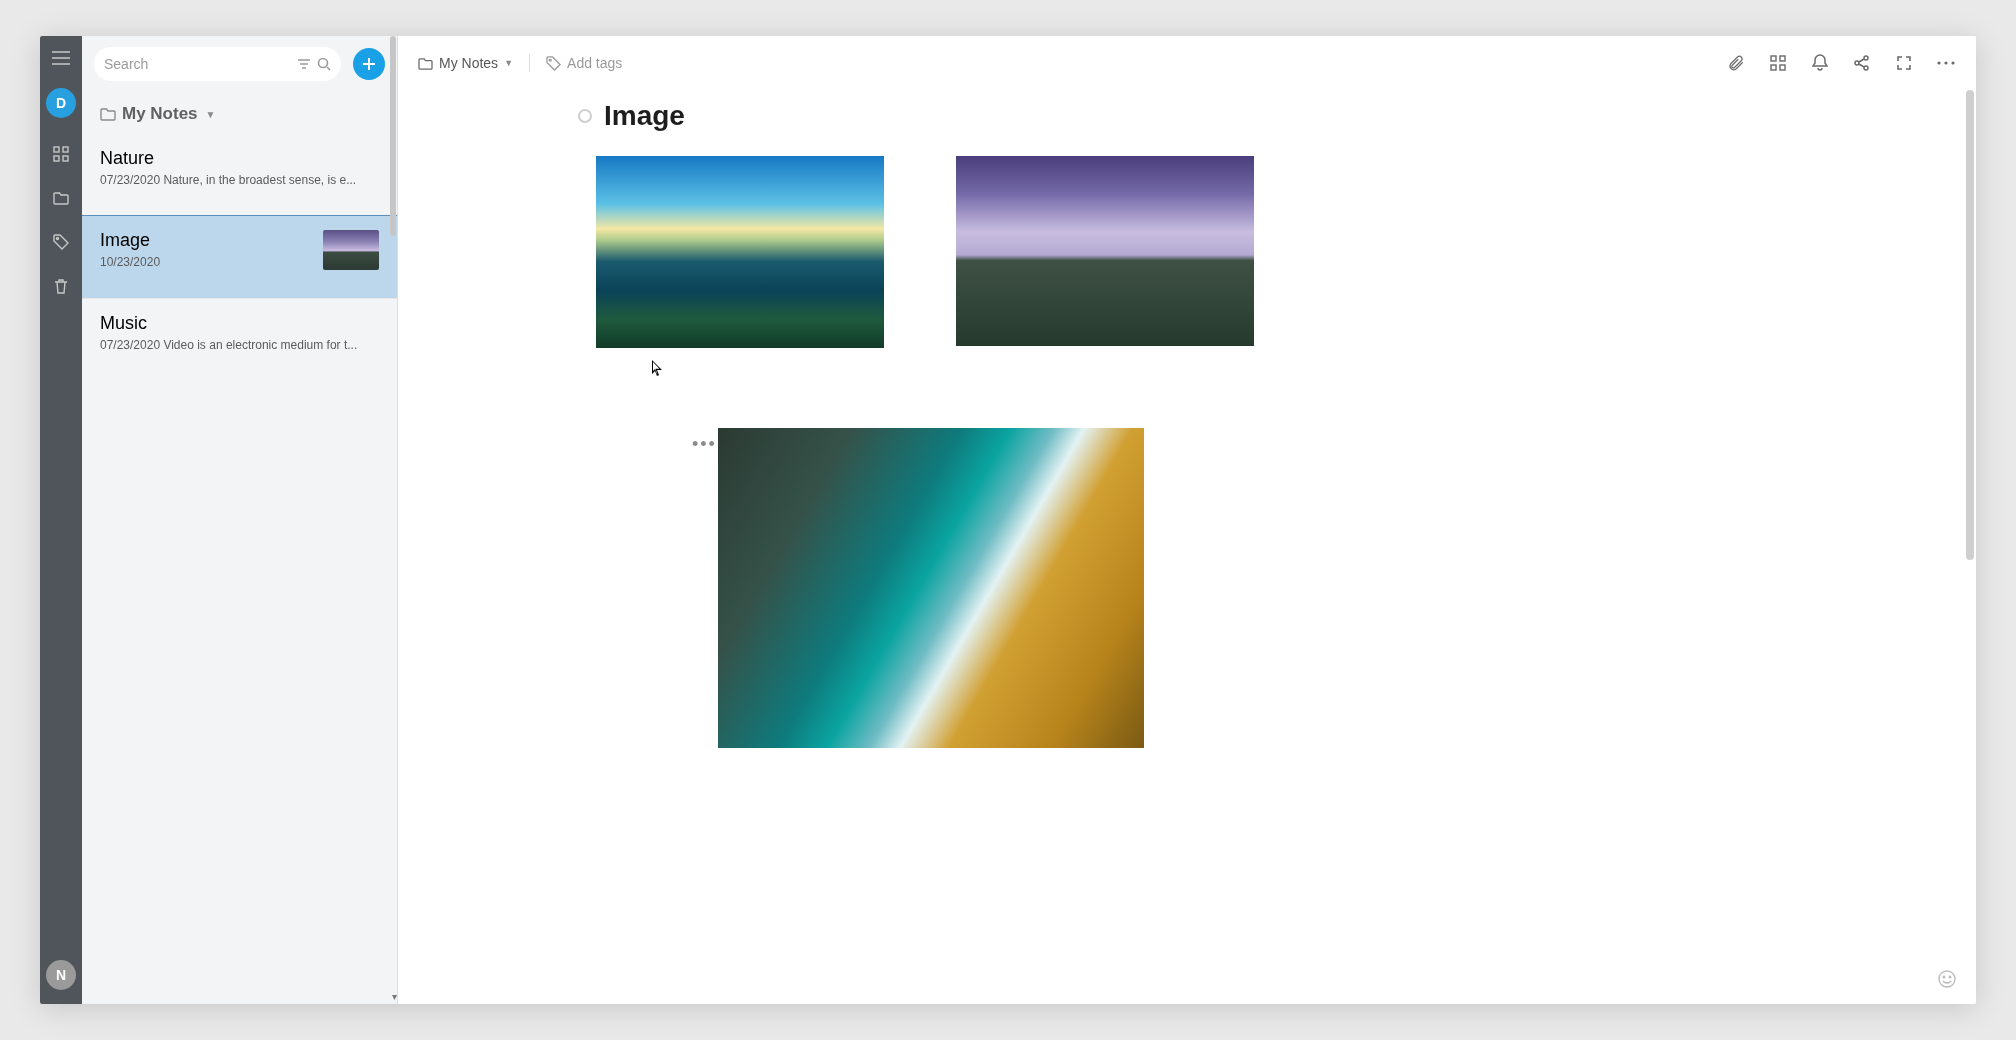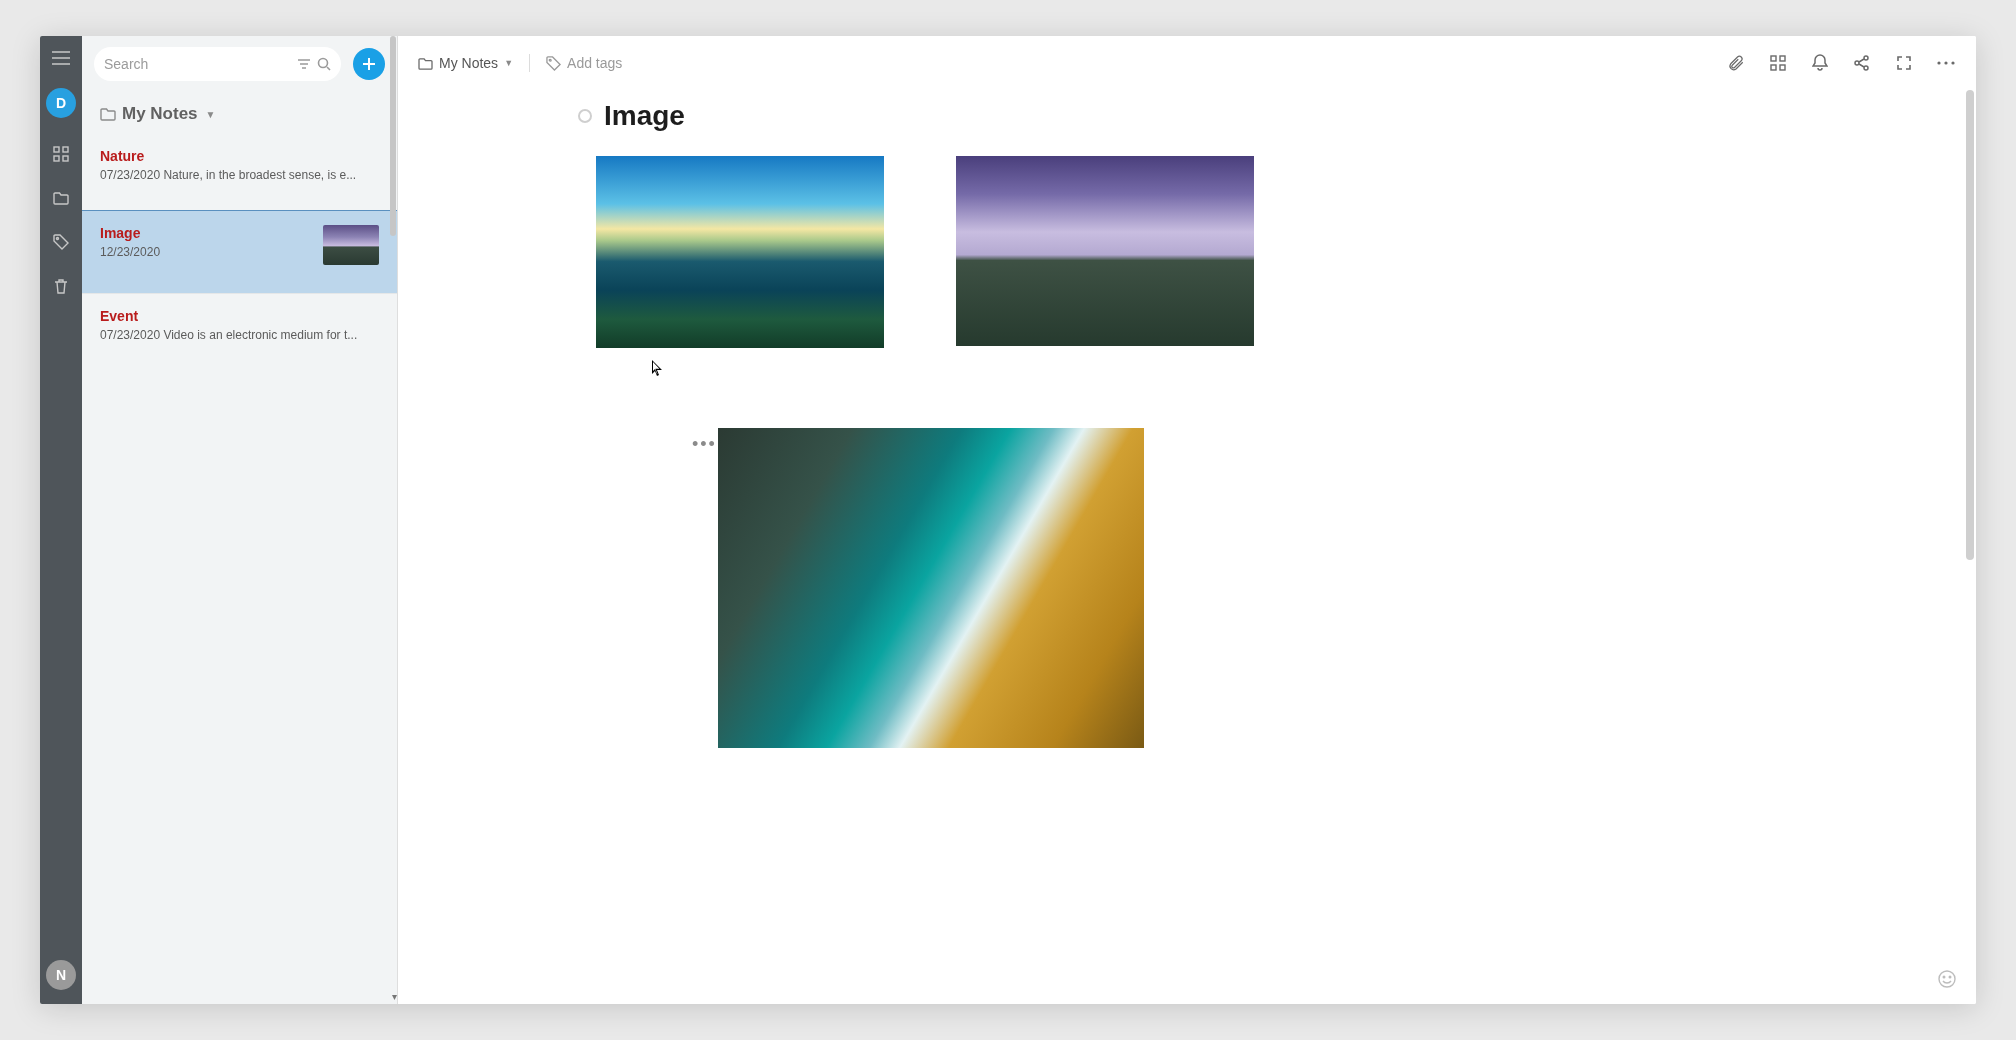--- a/index.html
+++ b/index.html
@@ -137,23 +137,23 @@
   }
   .note-list .note-item:first-child { border-top:none; }
   .note-item.selected {
     background:#bcd6eb;
     border-top:1px solid #5a90bf;
     border-bottom:1px solid #5a90bf;
     margin-bottom:-1px;
   }
   .note-main { flex:1; min-width:0; }
   .note-title {
-    font-size:14px;
-    font-weight:700;
-    color:#b91c1c;
+    font-size:18px;
+    font-weight:400;
+    color:#000000;
     margin-bottom:4px;
     white-space:nowrap; overflow:hidden; text-overflow:ellipsis;
   }
   .note-meta {
     font-size:12px;
     color:#5b5b5b;
     white-space:nowrap; overflow:hidden; text-overflow:ellipsis;
   }
   .note-thumb {
     width:56px; height:40px;
@@ -355,29 +355,29 @@
 
       <div class="note-item">
             <div class="note-main">
               <div class="note-title">Nature</div>
               <div class="note-meta">07/23/2020 Nature, in the broadest sense, is e...</div>
             </div>
           </div>
           <div class="note-item selected">
             <div class="note-main">
               <div class="note-title">Image</div>
-              <div class="note-meta">12/23/2020</div>
+              <div class="note-meta">10/23/2020</div>
             </div>
             <div class="note-thumb">
               <div class="thumb-lake"></div>
             </div>
           </div>
           <div class="note-item">
             <div class="note-main">
-              <div class="note-title">Event</div>
+              <div class="note-title">Music</div>
               <div class="note-meta">07/23/2020 Video is an electronic medium for t...</div>
             </div>
           </div>
         </div>
 
       <div class="list-scrollbar">
         <div class="list-scrollbar-track">
           <div class="list-scroll-thumb"></div>
         </div>
         <div class="list-scroll-arrow">▾</div>

